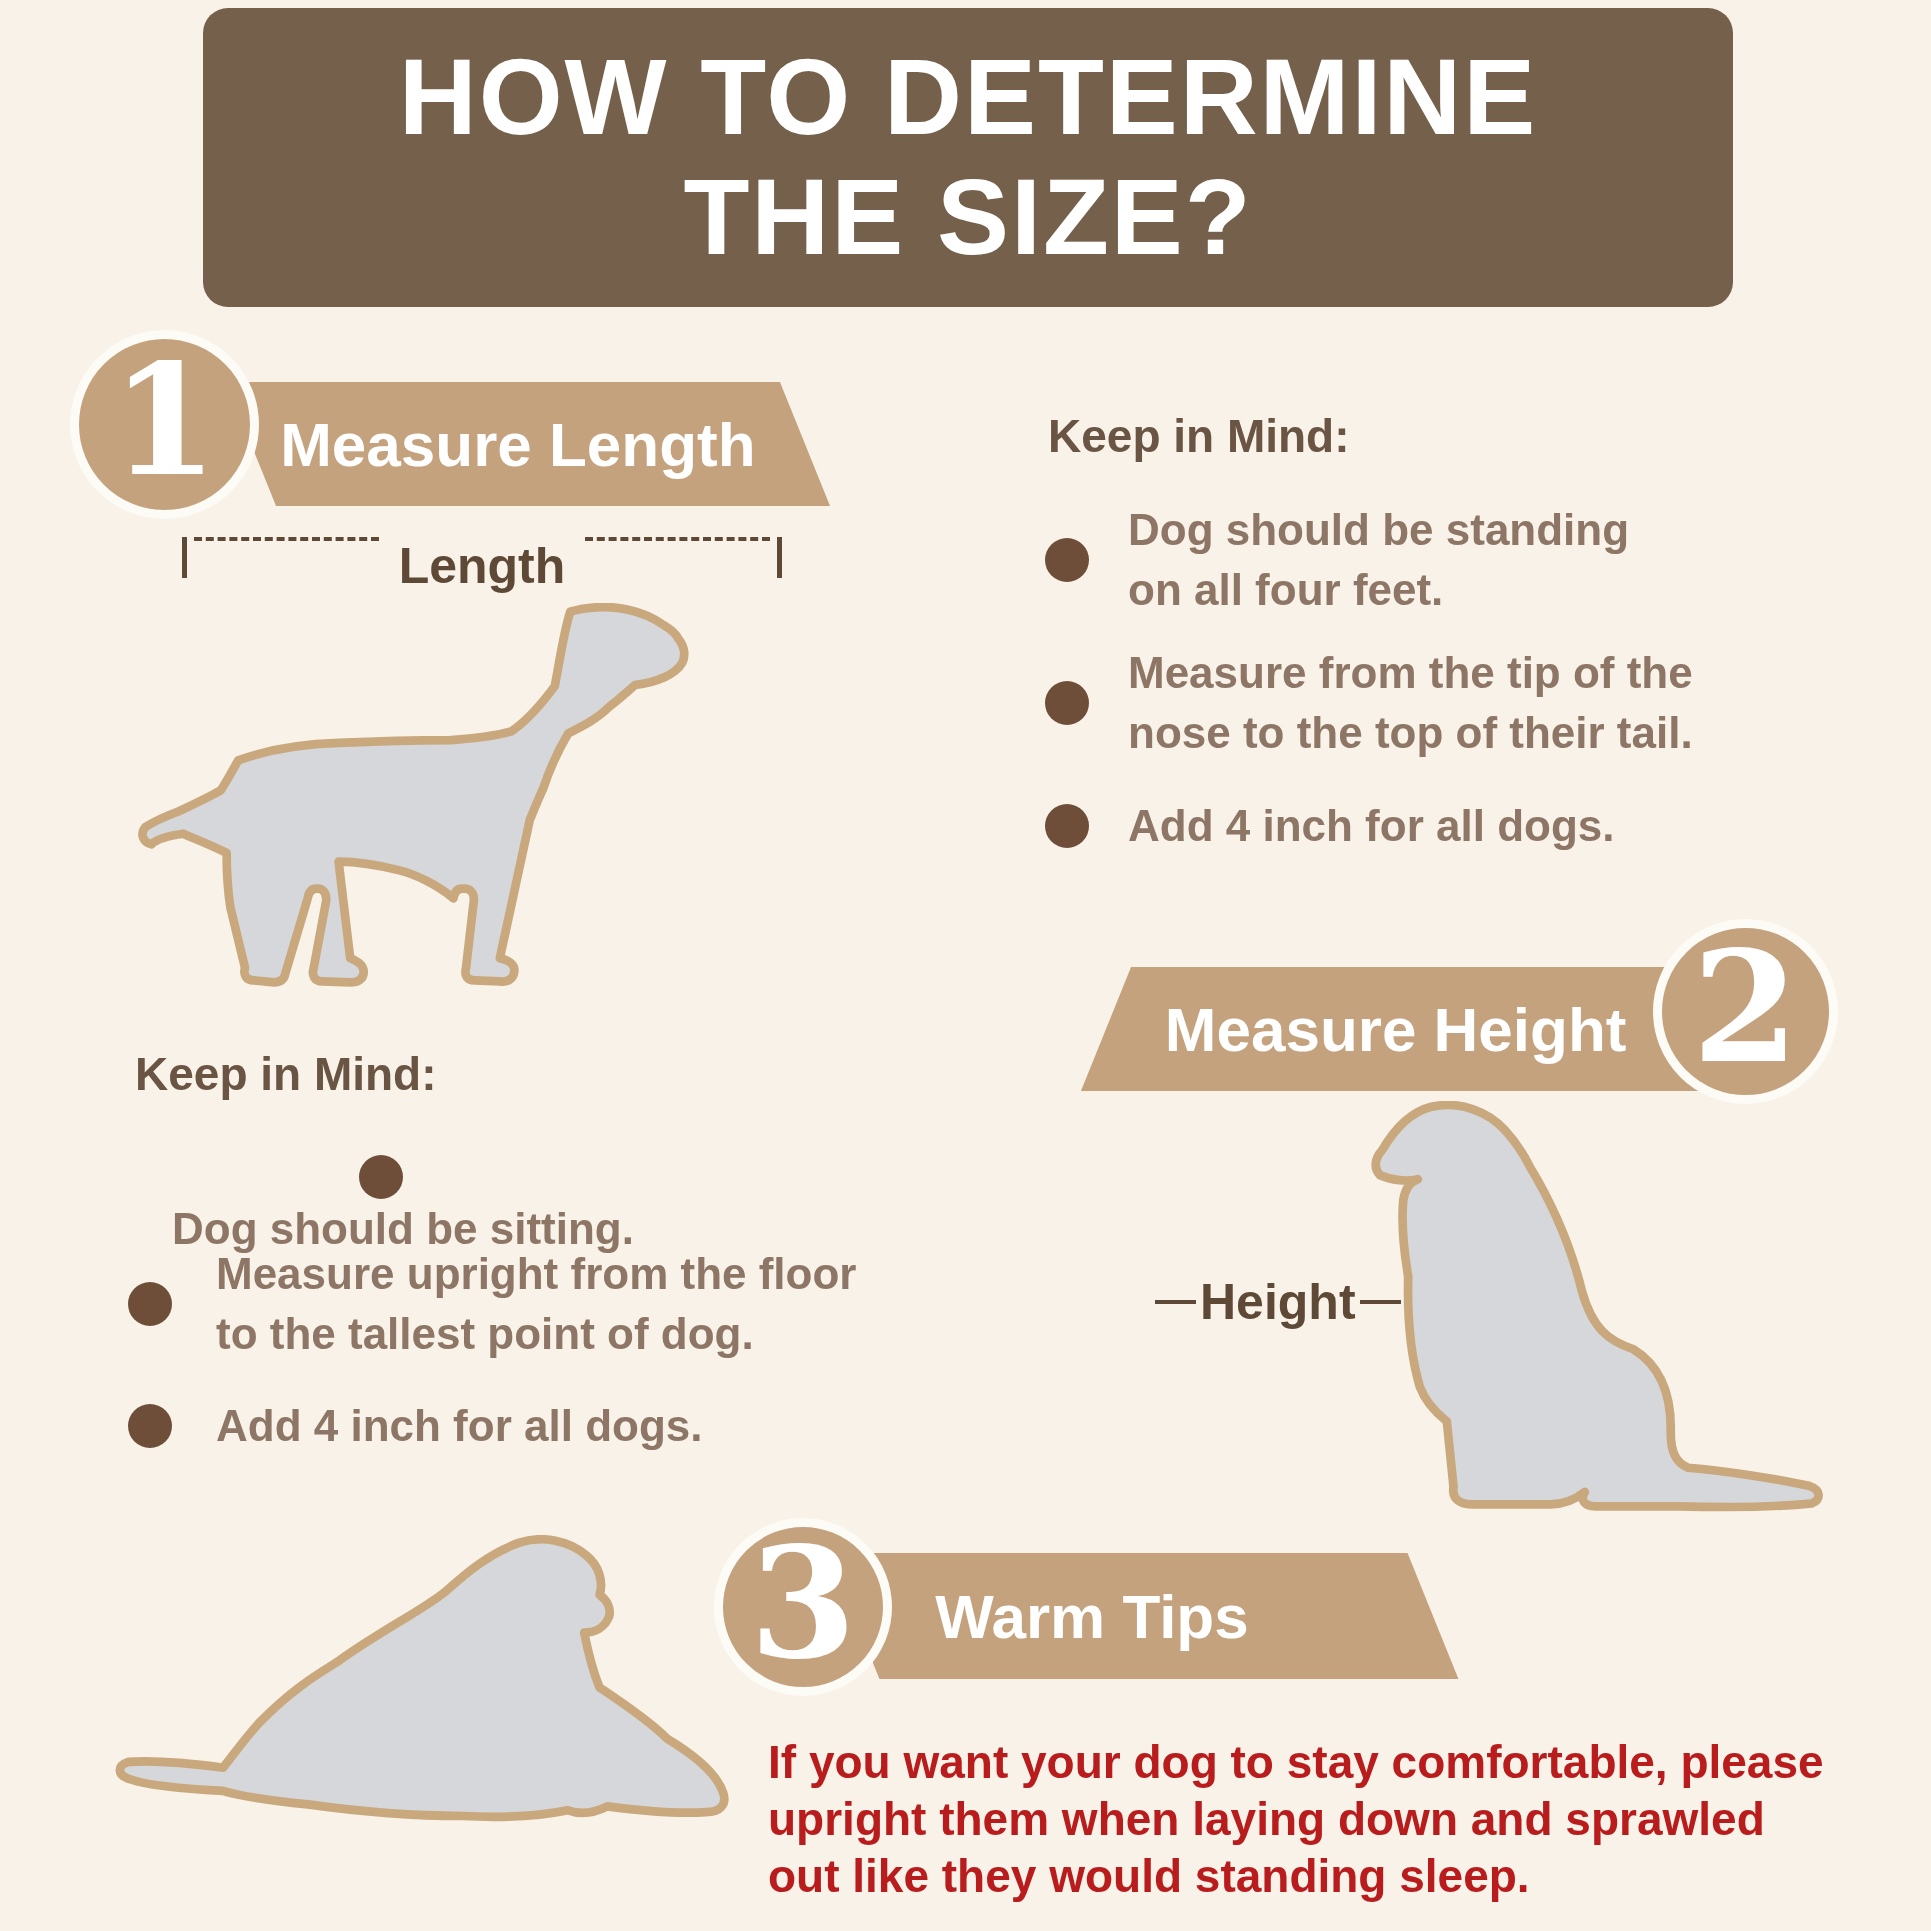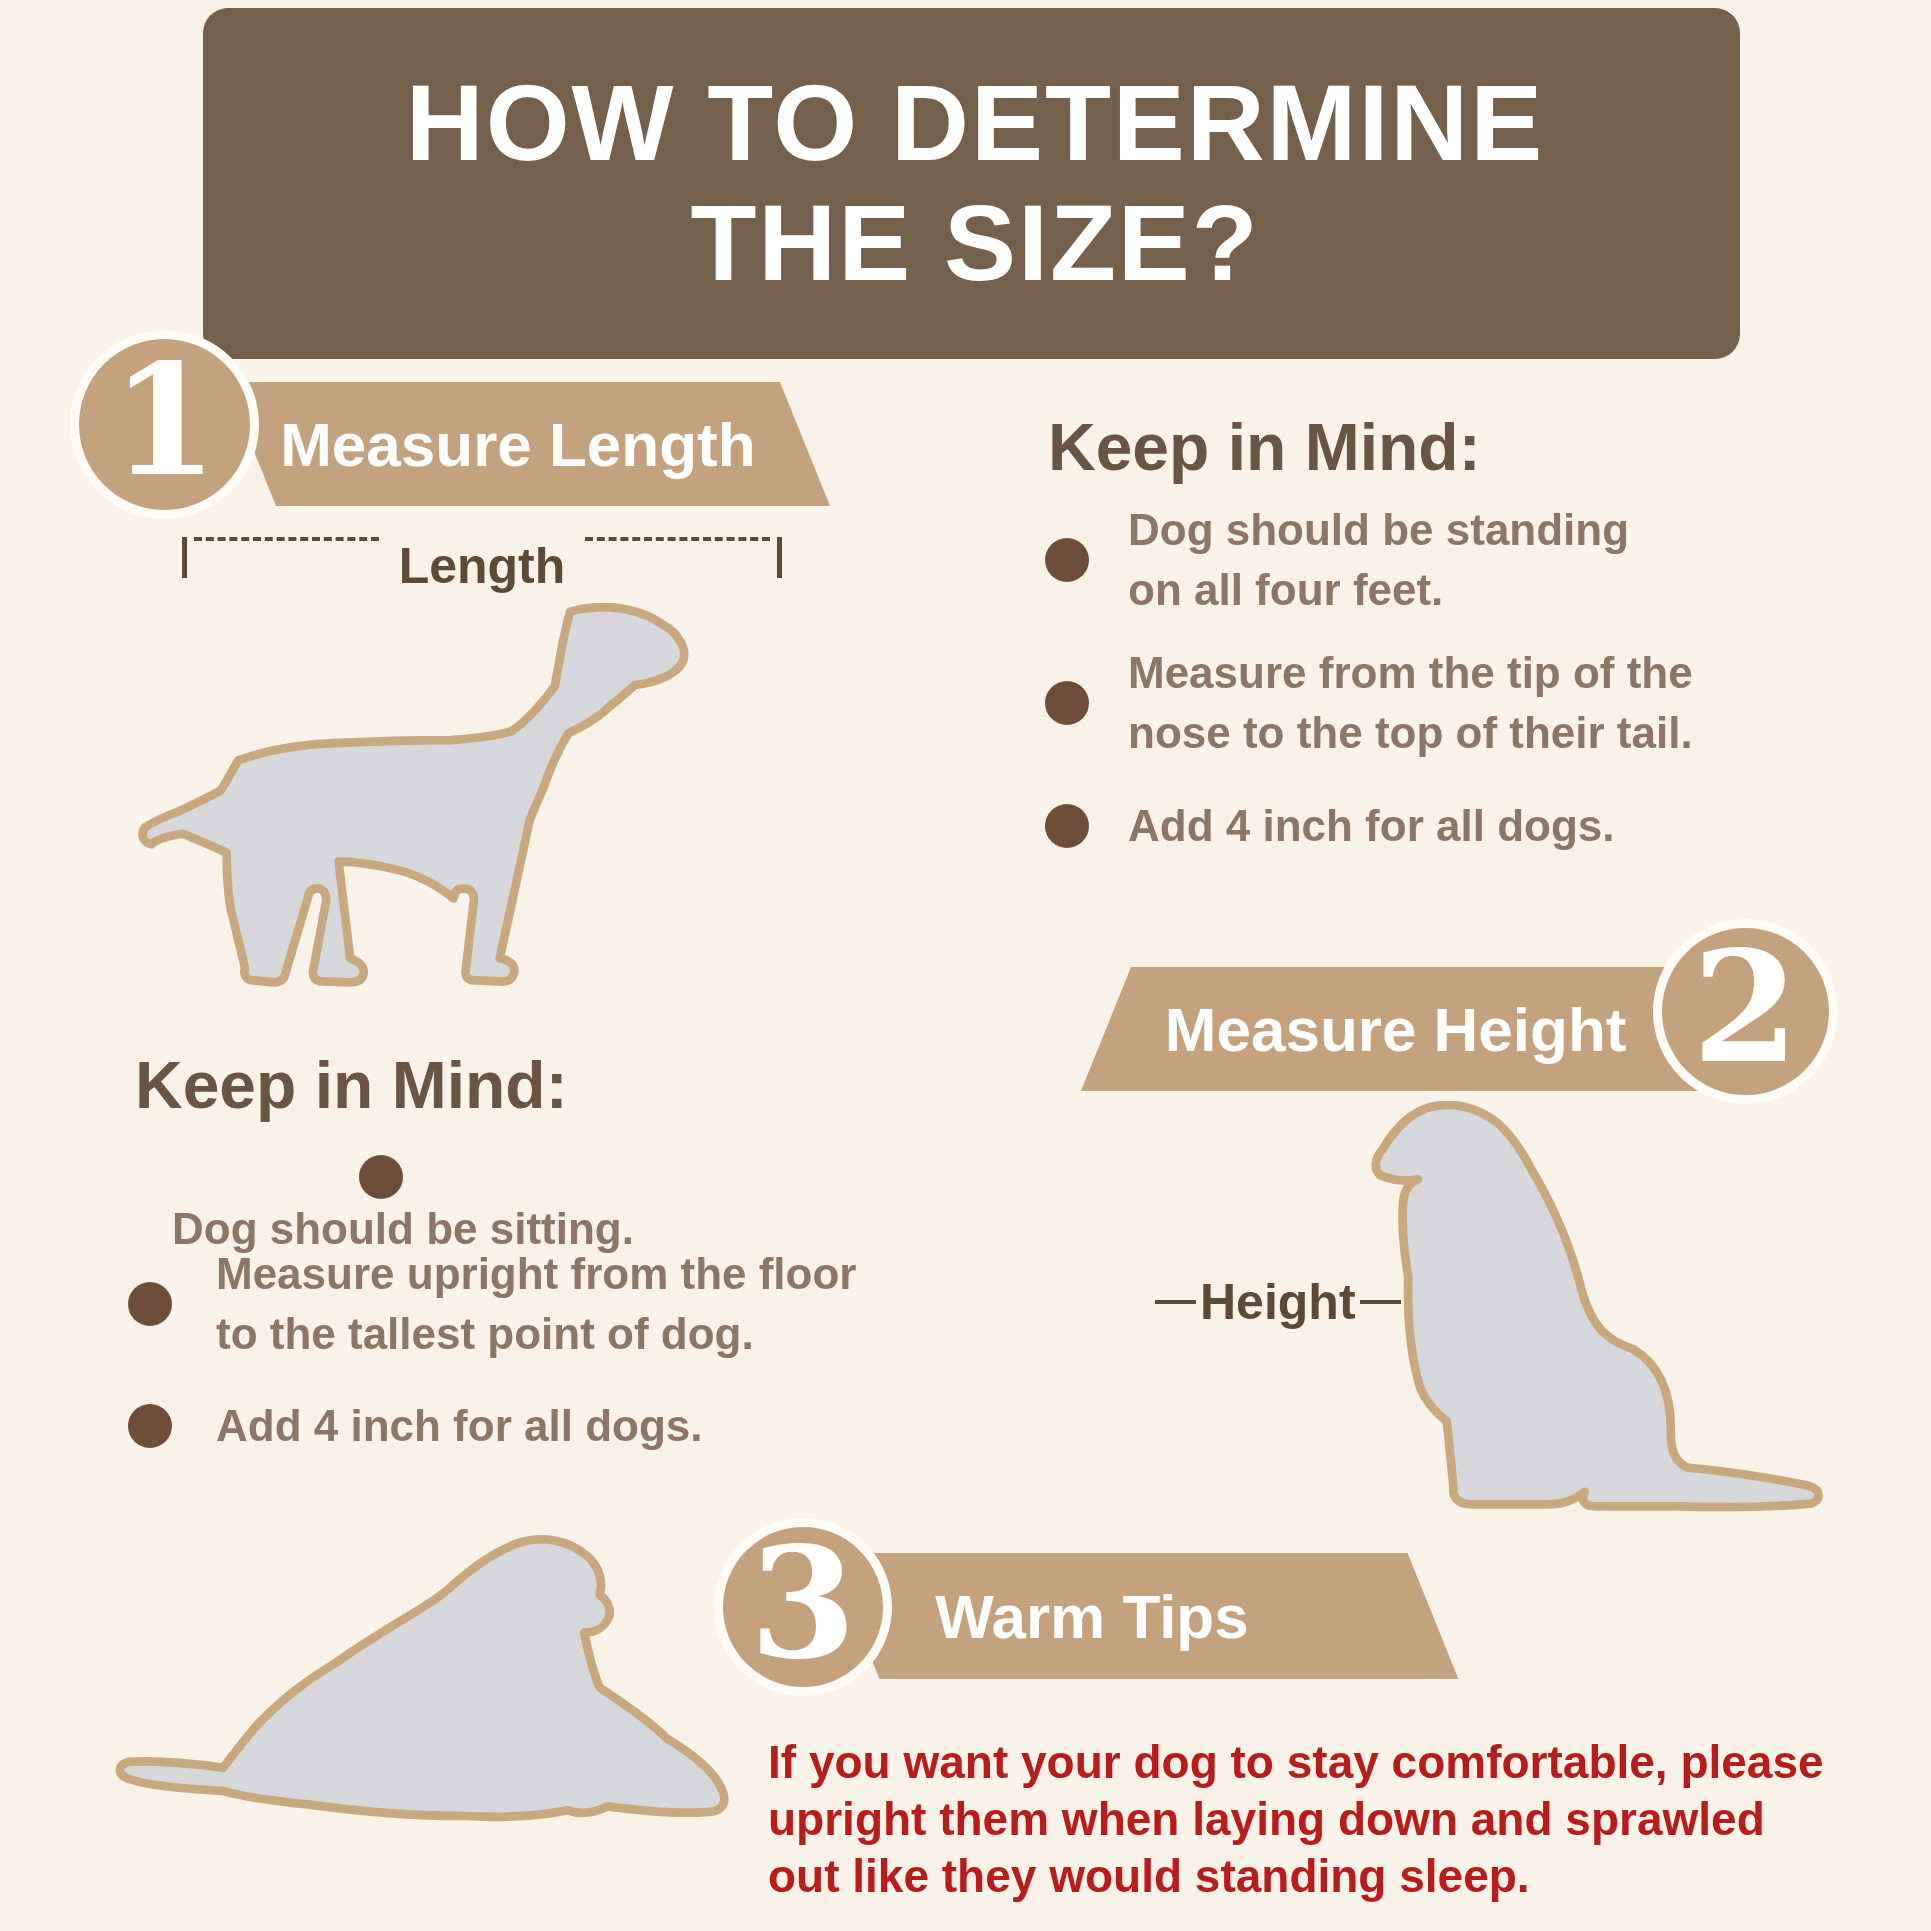--- a/index.html
+++ b/index.html
@@ -1,21 +1,21 @@
 <!DOCTYPE html>
 <html><head>
 <meta charset="utf-8">
 <style>
   html,body{margin:0;padding:0;background:#f8f2e8;}
   #canvas{position:relative;width:1931px;height:1931px;background:#f8f2e8;
           font-family:"Liberation Sans",sans-serif;overflow:hidden;}
 
   
-  .header{position:absolute;left:203px;top:7.7px;width:1530px;height:351px;
-          background:#75604b;border-radius:25px;display:flex;align-items:center;justify-content:center;z-index:2;padding-left:7px;}
+  .header{position:absolute;left:203px;top:7.7px;width:1530px;height:299px;
+          background:#75604b;border-radius:25px;display:flex;align-items:center;justify-content:center;z-index:2;}
   .title{font-size:108px;font-weight:bold;color:#ffffff;text-align:center;line-height:120px;letter-spacing:1.9px;}
 
   
   .badge{position:absolute;border-radius:50%;background:#c4a27e;border:9.7px solid #fdfbf5;
          box-sizing:border-box;display:flex;align-items:center;justify-content:center;z-index:4;}
   .badge .num{font-family:"DejaVu Serif",serif;font-weight:bold;color:#ffffff;font-size:153px;line-height:1;padding-bottom:7.7px;}
   #badge1{left:70px;top:330px;width:189px;height:189px;}
   #badge2{left:1653px;top:919px;width:185px;height:185px;}
   #badge3{left:714px;top:1518px;width:178px;height:178px;}
 
@@ -35,21 +35,21 @@
   .dash-h{flex:1;border-top:4.8px dashed #5e4937;margin:0 7.7px;height:0;}
   .measure-label{font-size:50px;font-weight:bold;color:#5e4937;margin:0 11.6px;white-space:nowrap;}
   .measure-v{position:absolute;left:1155px;top:1101px;width:154px;height:402px;display:flex;
              flex-direction:row;align-items:center;z-index:2;}
   .tick-h{height:4.8px;width:41px;background:#5e4937;flex:none;}
   .dash-v{border-left:4.8px dashed #5e4937;width:0;flex:1;}
   .dash-v.top{flex:0.8;}
   .measure-v .measure-label{margin:7.7px 0;}
 
   
-  .kim-heading{position:absolute;font-size:66px;font-weight:bold;color:#6a5443;white-space:nowrap;z-index:2;}
+  .kim-heading{position:absolute;font-size:46px;font-weight:bold;color:#6a5443;white-space:nowrap;z-index:2;}
   #kim1-heading{left:1048px;top:409px;}
   #kim2-heading{left:135px;top:1047px;}
   .bullet-row{position:absolute;display:flex;align-items:center;z-index:2;}
   .dot{width:44px;height:44px;border-radius:50%;background:#6e4e39;flex:none;}
   .bullet-text{font-size:44px;font-weight:bold;color:#8d7666;line-height:60px;white-space:nowrap;}
   .col-right .bullet-text{margin-left:39px;}
   .col-left  .bullet-text{margin-left:44px;}
   #s1-b1{left:1045px;top:500px;}
   #s1-b2{left:1045px;top:643px;}
   #s1-b3{left:1045px;top:796px;}

